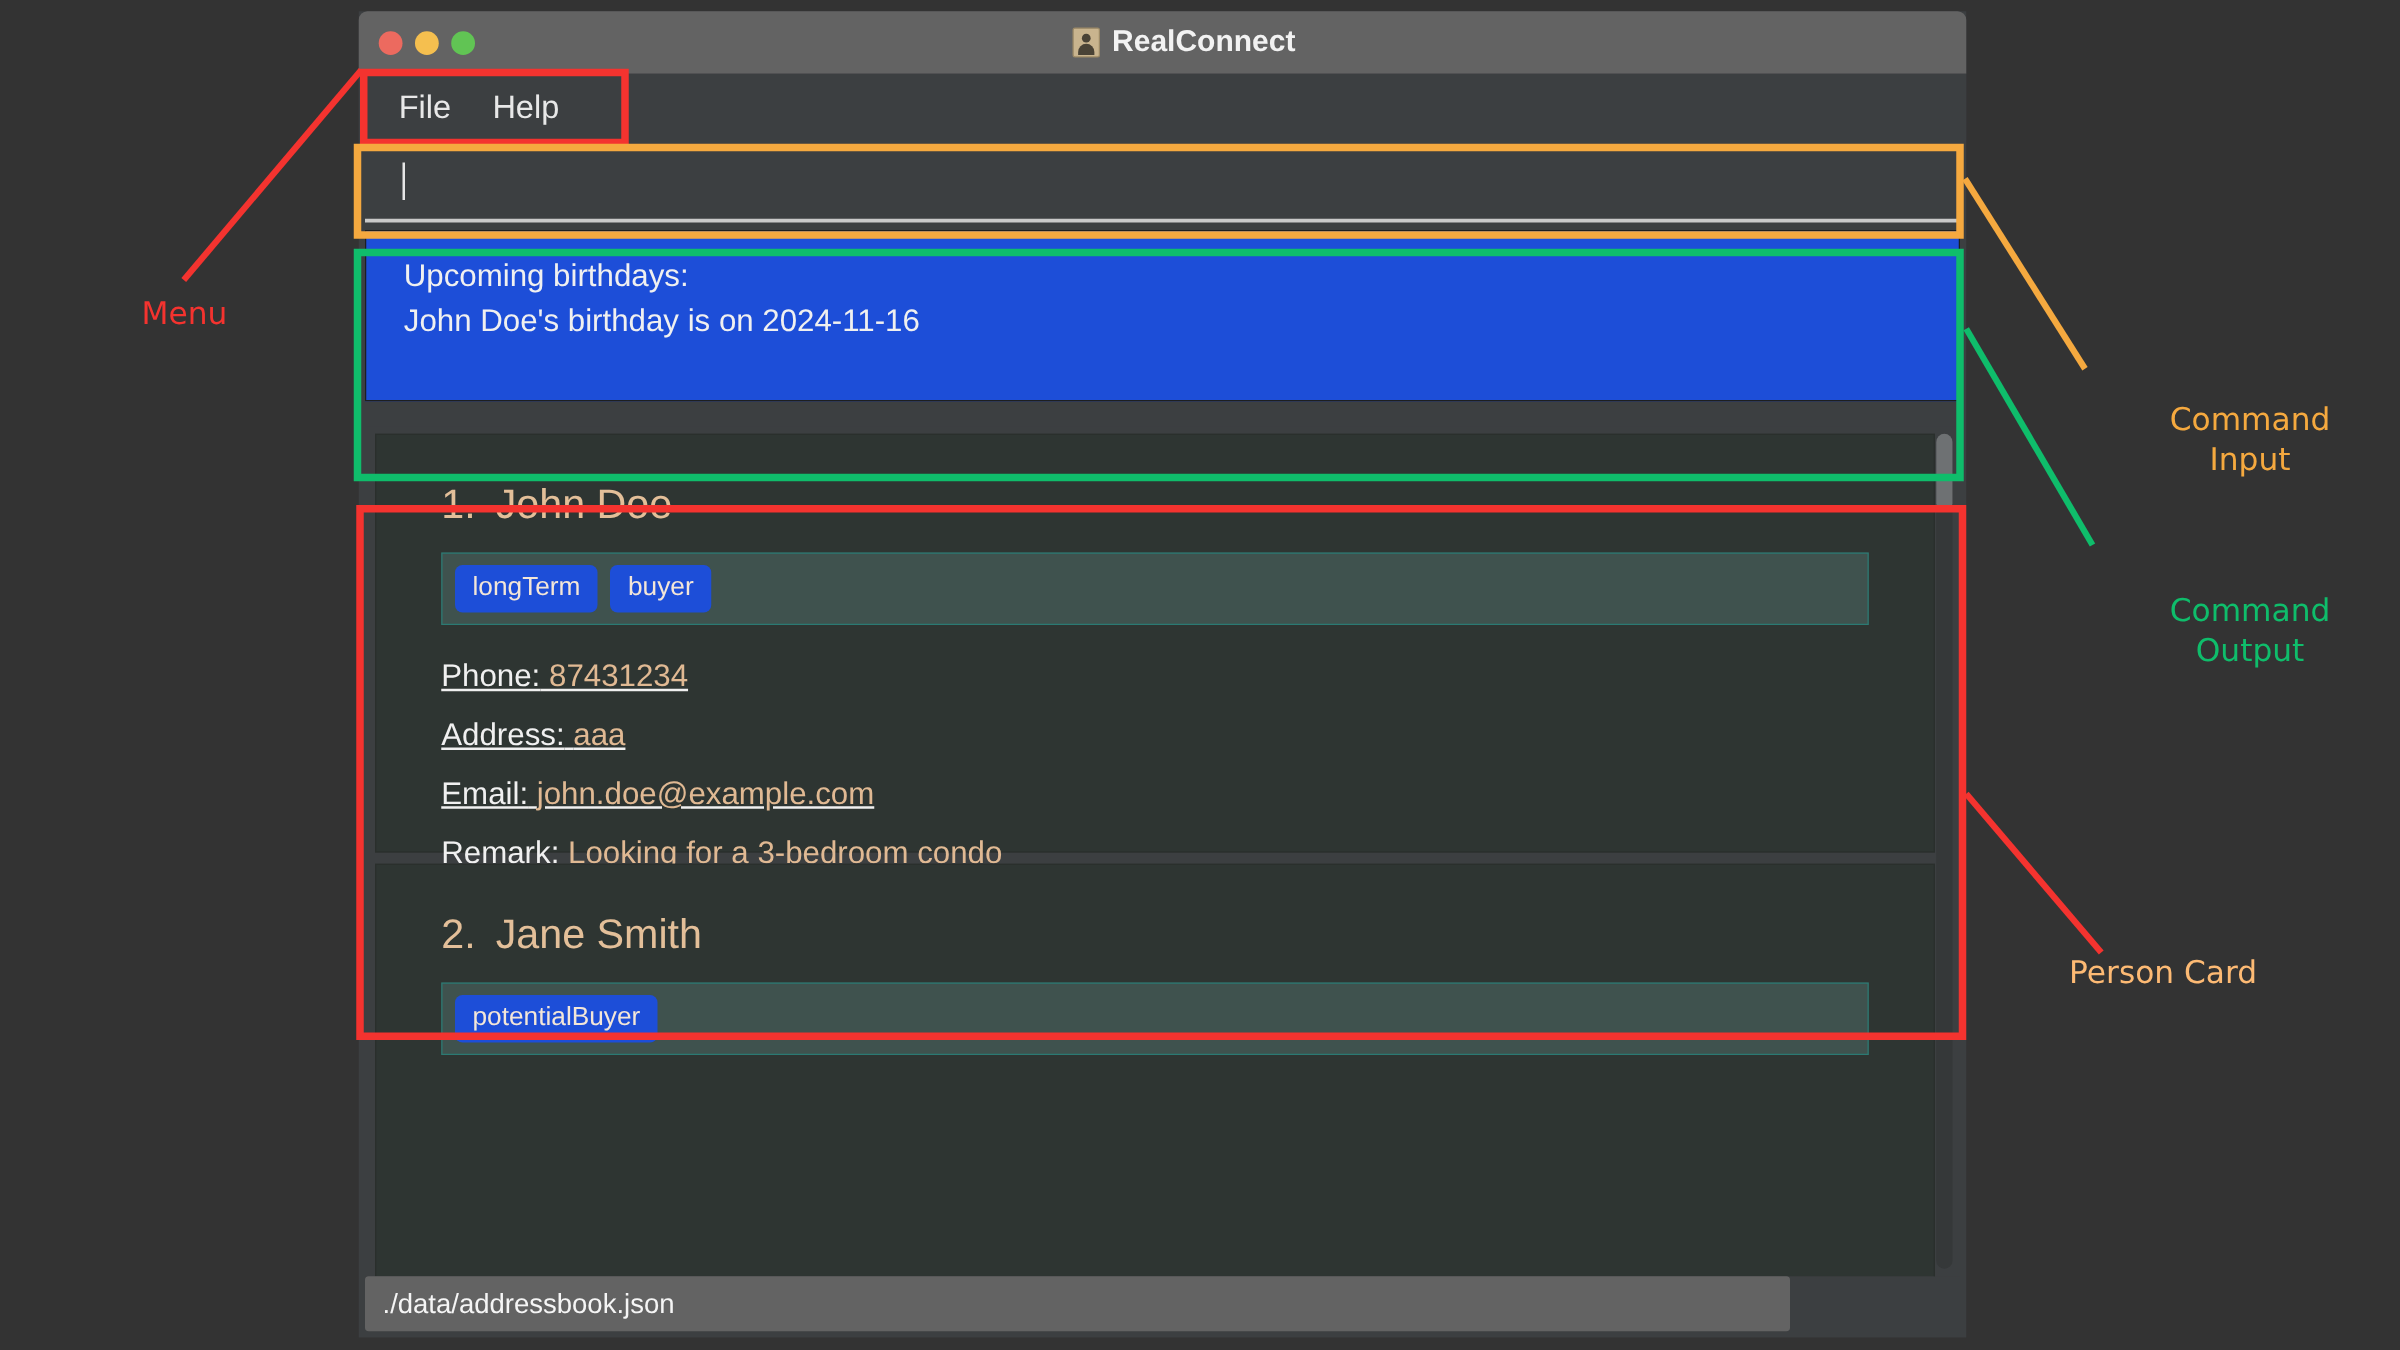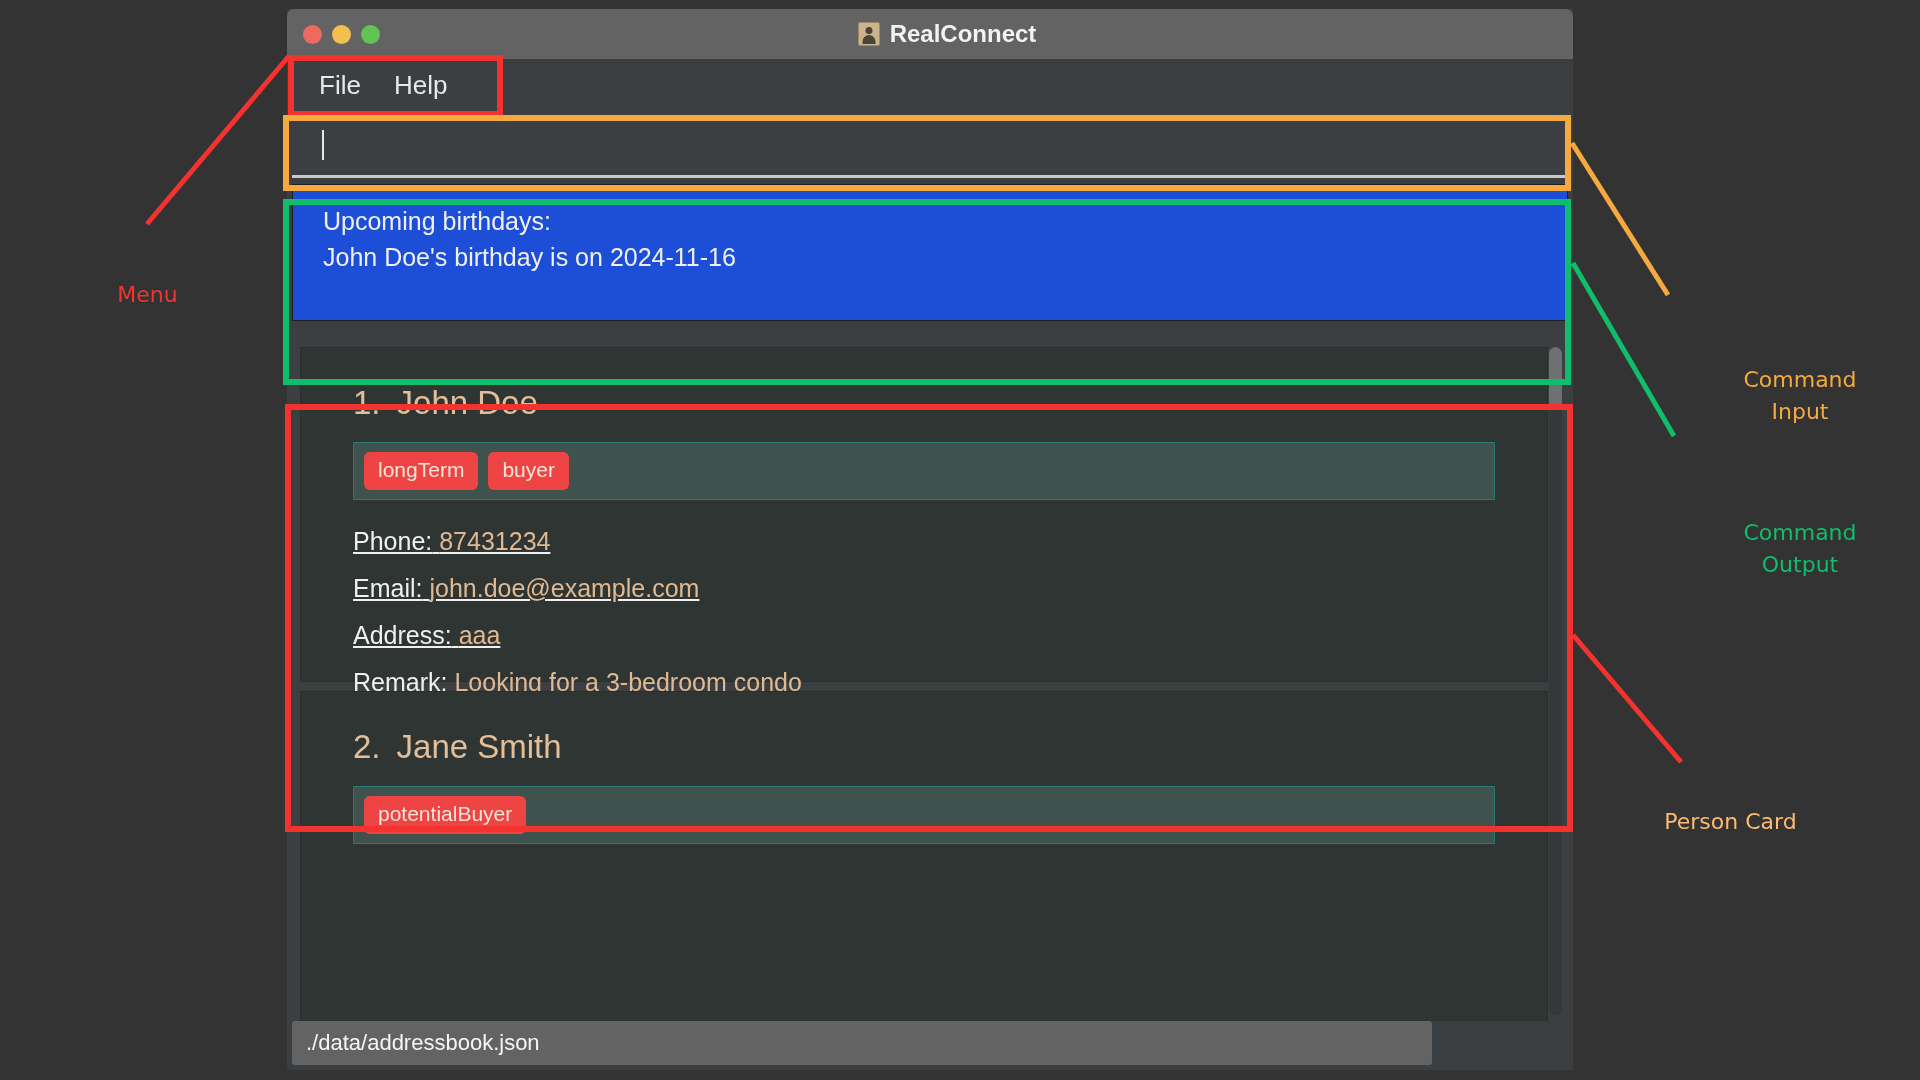--- a/index.html
+++ b/index.html
@@ -113,21 +113,21 @@
     margin-bottom:20px;
   }
   .tag-strip{
     background:#3f524e;
     border:1px solid #2b7a73;
     padding:9px 10px;
     display:flex; gap:10px;
     margin-bottom:18px;
   }
   .tag{
-    background:#ef4444;
+    background:#1d4ed8;
     color:#f3e6d8;
     font-size:21px;
     border-radius:6px;
     padding:6px 14px 8px 14px;
   }
   .field{
     font-size:25px; line-height:47px; color:#f0f0f0;text-decoration:underline;
   }
   .field .val{ color:#e0b993; }
 
@@ -154,24 +154,23 @@
     padding-left:14px;
   }
   #status-text{ color:#f5f5f5; font-size:22px; }
 
   
   #overlay{ position:absolute; left:0; top:0; width:1920px; height:1080px; pointer-events:none; }
   .anno-box{ position:absolute; border-style:solid; }
   .anno-label{
     position:absolute;
     font-family:"DejaVu Sans", sans-serif;
-    font-size:22px;
+    font-size:25px;
     line-height:32px;
     text-align:center;
-    margin-top:44px;
   }
 </style>
 </head>
 <body>
 
 <div id="app-window">
 
   <div id="title-bar">
     <div class="traffic">
       <span class="dot red"></span>
@@ -213,26 +212,26 @@
         </div>
         <div class="tag-strip">
           <span class="tag">longTerm</span>
           <span class="tag">buyer</span>
         </div>
         <div class="field">
           <span>Phone:</span>
           <span class="val">87431234</span>
         </div>
         <div class="field">
+          <span>Address:</span>
+          <span class="val">aaa</span>
+        </div>
+        <div class="field">
           <span>Email:</span>
           <span class="val">john.doe@example.com</span>
-        </div>
-        <div class="field">
-          <span>Address:</span>
-          <span class="val">aaa</span>
         </div>
         <div class="field">
           <span>Remark:</span>
           <span class="val">Looking for a 3-bedroom condo</span>
         </div>
       </div>
 
       <div class="person-card" style="height:335px;">
         <div class="card-title">
           <span>2.</span>

